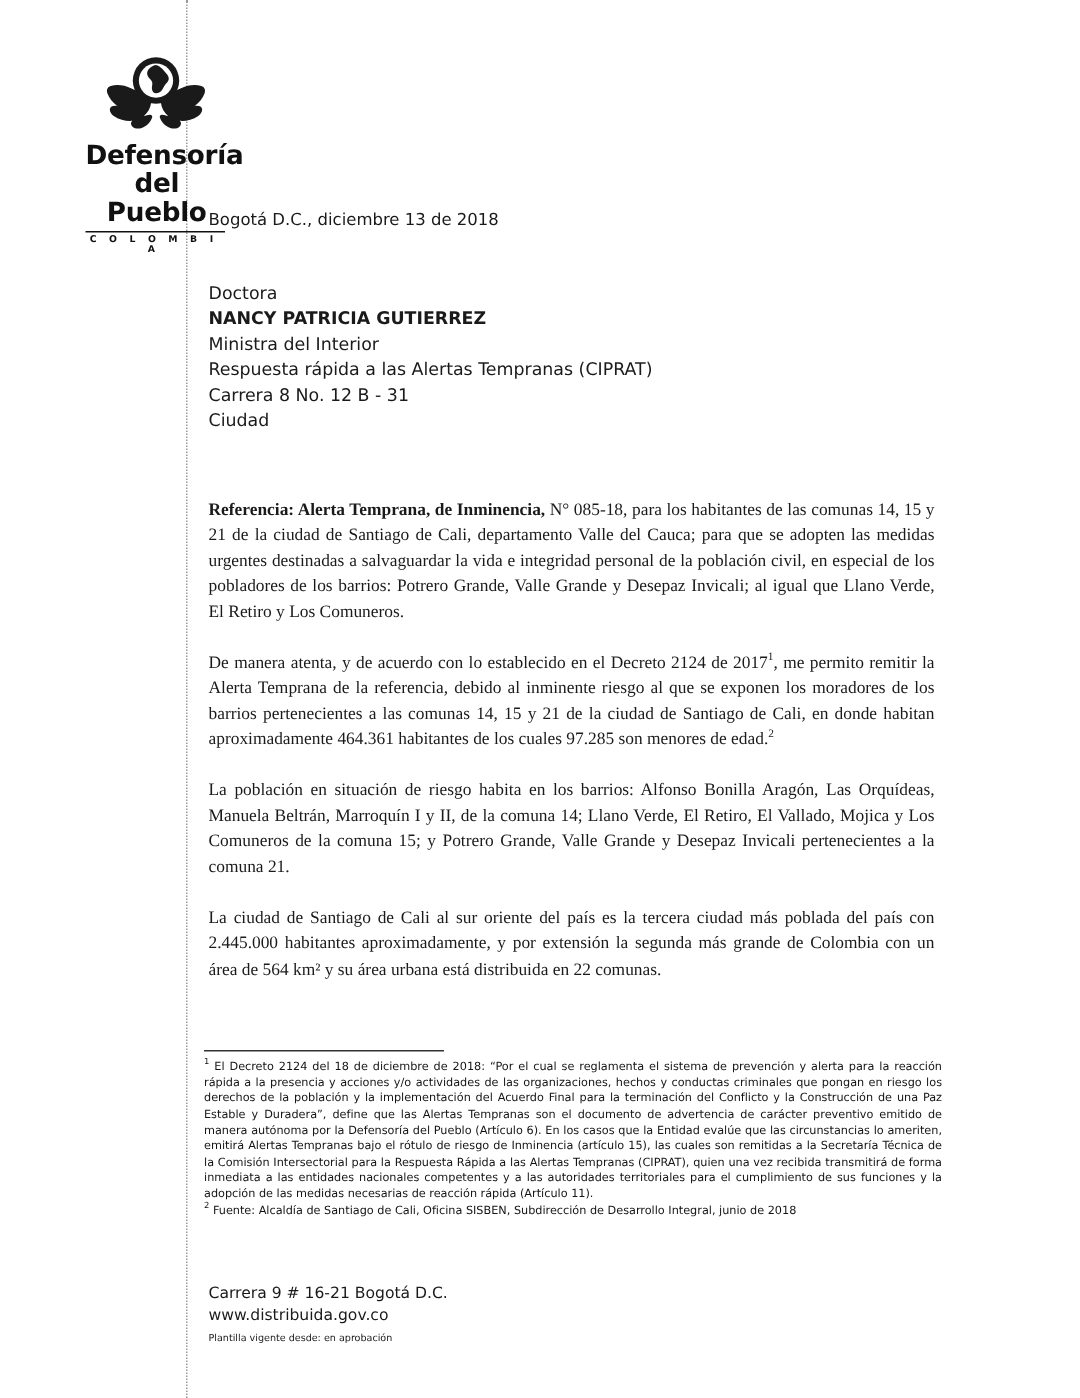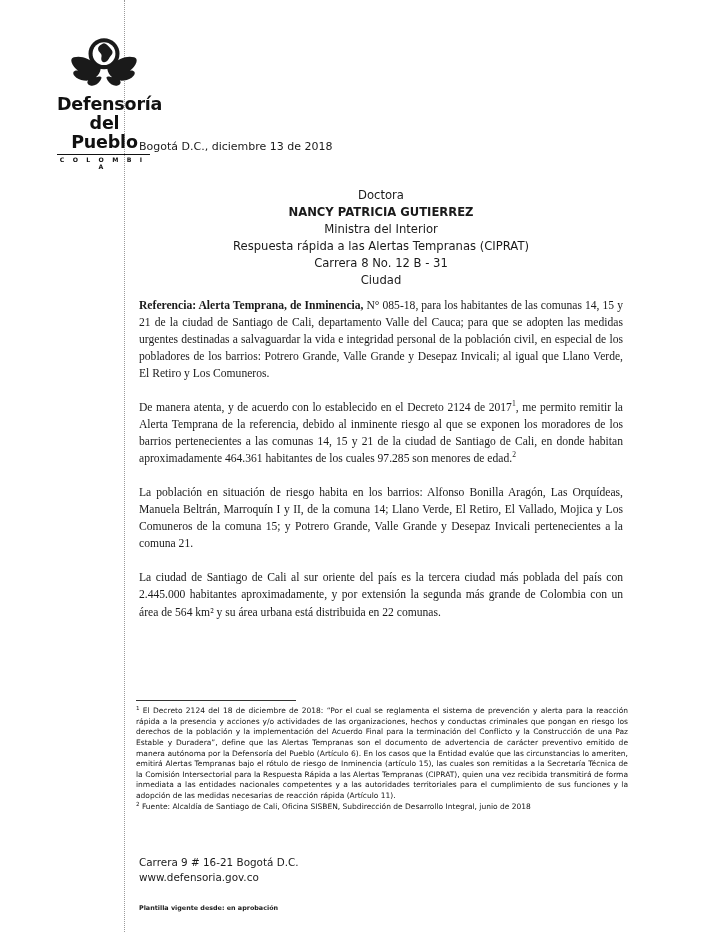--- a/index.html
+++ b/index.html
@@ -76,22 +76,21 @@
 
   .date-line {
     font-size: 11px;
     line-height: 1.35;
     margin-bottom: 32px;
   }
 
   .addressee {
     font-size: 11.6px;
     line-height: 1.47;
-    margin-bottom: 8px;
-    text-align: center;
+    margin-bottom: 42px;
   }
   .addressee .strong {
     font-weight: bold;
   }
 
   p.para {
     font-size: 11.6px;
     line-height: 1.47;
     text-align: justify;
     margin: 0 0 17px 0;
@@ -135,22 +134,22 @@
     top: 855px;
     width: 420px;
   }
   .footer-line {
     font-size: 10.4px;
     line-height: 1.42;
     color: #1a1a1a;
   }
   .footer-note {
     font-size: 6.4px;
-    font-weight: bold;
-    margin-top: 19px;
+    font-weight: normal;
+    margin-top: 3px;
     color: #1a1a1a;
   }
 </style>
 </head>
 <body>
 
 <div class="margin-guide"></div>
 
 <div class="logo-block">
   <svg class="logo-mark" viewBox="0 0 100 76">
@@ -205,15 +204,15 @@
 </div>
 
 <div class="footnotes">
   <div class="footnote-rule"></div>
   <p class="footnote"><sup>1</sup><span> El Decreto 2124 del 18 de diciembre de 2018: “Por el cual se reglamenta el sistema de prevención y alerta para la reacción rápida a la presencia y acciones y/o actividades de las organizaciones, hechos y conductas criminales que pongan en riesgo los derechos de la población y la implementación del Acuerdo Final para la terminación del Conflicto y la Construcción de una Paz Estable y Duradera”, define que las Alertas Tempranas son el documento de advertencia de carácter preventivo emitido de manera autónoma por la Defensoría del Pueblo (Artículo 6). En los casos que la Entidad evalúe que las circunstancias lo ameriten, emitirá Alertas Tempranas bajo el rótulo de riesgo de Inminencia (artículo 15), las cuales son remitidas a la Secretaría Técnica de la Comisión Intersectorial para la Respuesta Rápida a las Alertas Tempranas (CIPRAT), quien una vez recibida transmitirá de forma inmediata a las entidades nacionales competentes y a las autoridades territoriales para el cumplimiento de sus funciones y la adopción de las medidas necesarias de reacción rápida (Artículo 11).</span></p>
   <p class="footnote"><sup>2</sup><span> Fuente: Alcaldía de Santiago de Cali, Oficina SISBEN, Subdirección de Desarrollo Integral, junio de 2018</span></p>
 </div>
 
 <div class="footer">
   <div class="footer-line">Carrera 9 # 16-21 Bogotá D.C.</div>
-  <div class="footer-line">www.defensoria.gov.co</div>
+  <div class="footer-line">www.distribuida.gov.co</div>
   <div class="footer-note">Plantilla vigente desde: en aprobación</div>
 </div>
 
 </body></html>

